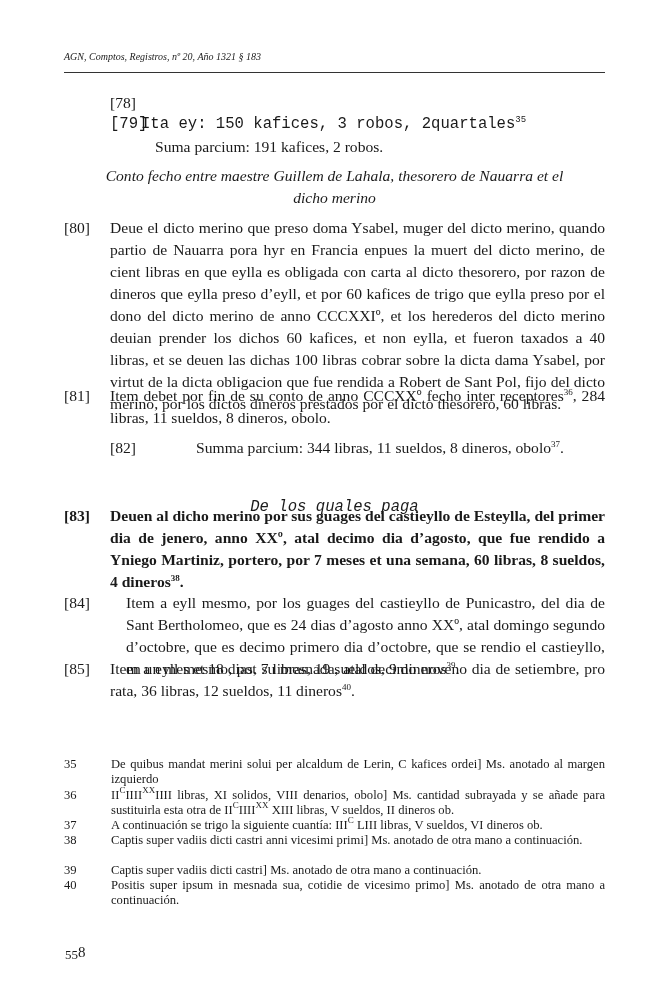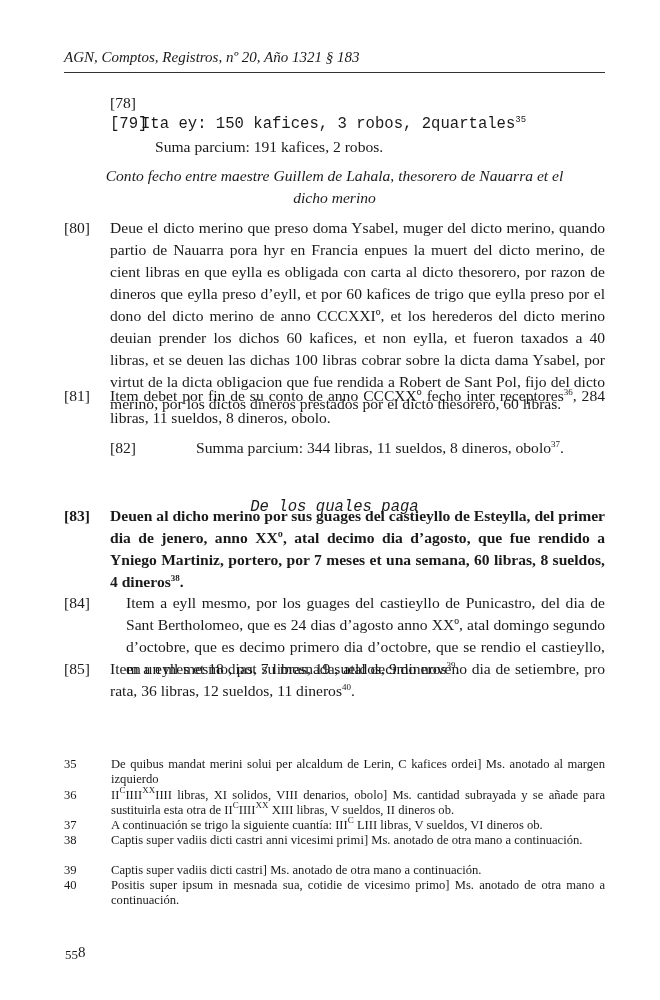--- a/index.html
+++ b/index.html
@@ -3,21 +3,21 @@
 <meta charset="utf-8">
 <style>
   html, body { margin: 0; padding: 0; background: #ffffff; }
   body {
     width: 660px; height: 1000px; position: relative; overflow: hidden;
     font-family: "Liberation Serif", "DejaVu Serif", serif;
     color: #1a1a1a;
   }
   .header {
     position: absolute; left: 64px; top: 48px; width: 541px;
-    font-style: italic; font-size: 15px; line-height: 18px;
+    font-style: italic; font-size: 10px; line-height: 18px;
     padding-bottom: 6px; border-bottom: 1px solid #333;
   }
   .entry {
     position: absolute; font-size: 15.6px; line-height: 22px;
     text-align: justify;
   }
   .entry .num { position: absolute; left: 0; top: 0; }
   .entry .txt { display: block; }
   .heading {
     position: absolute; left: 64px; width: 541px; text-align: center;

